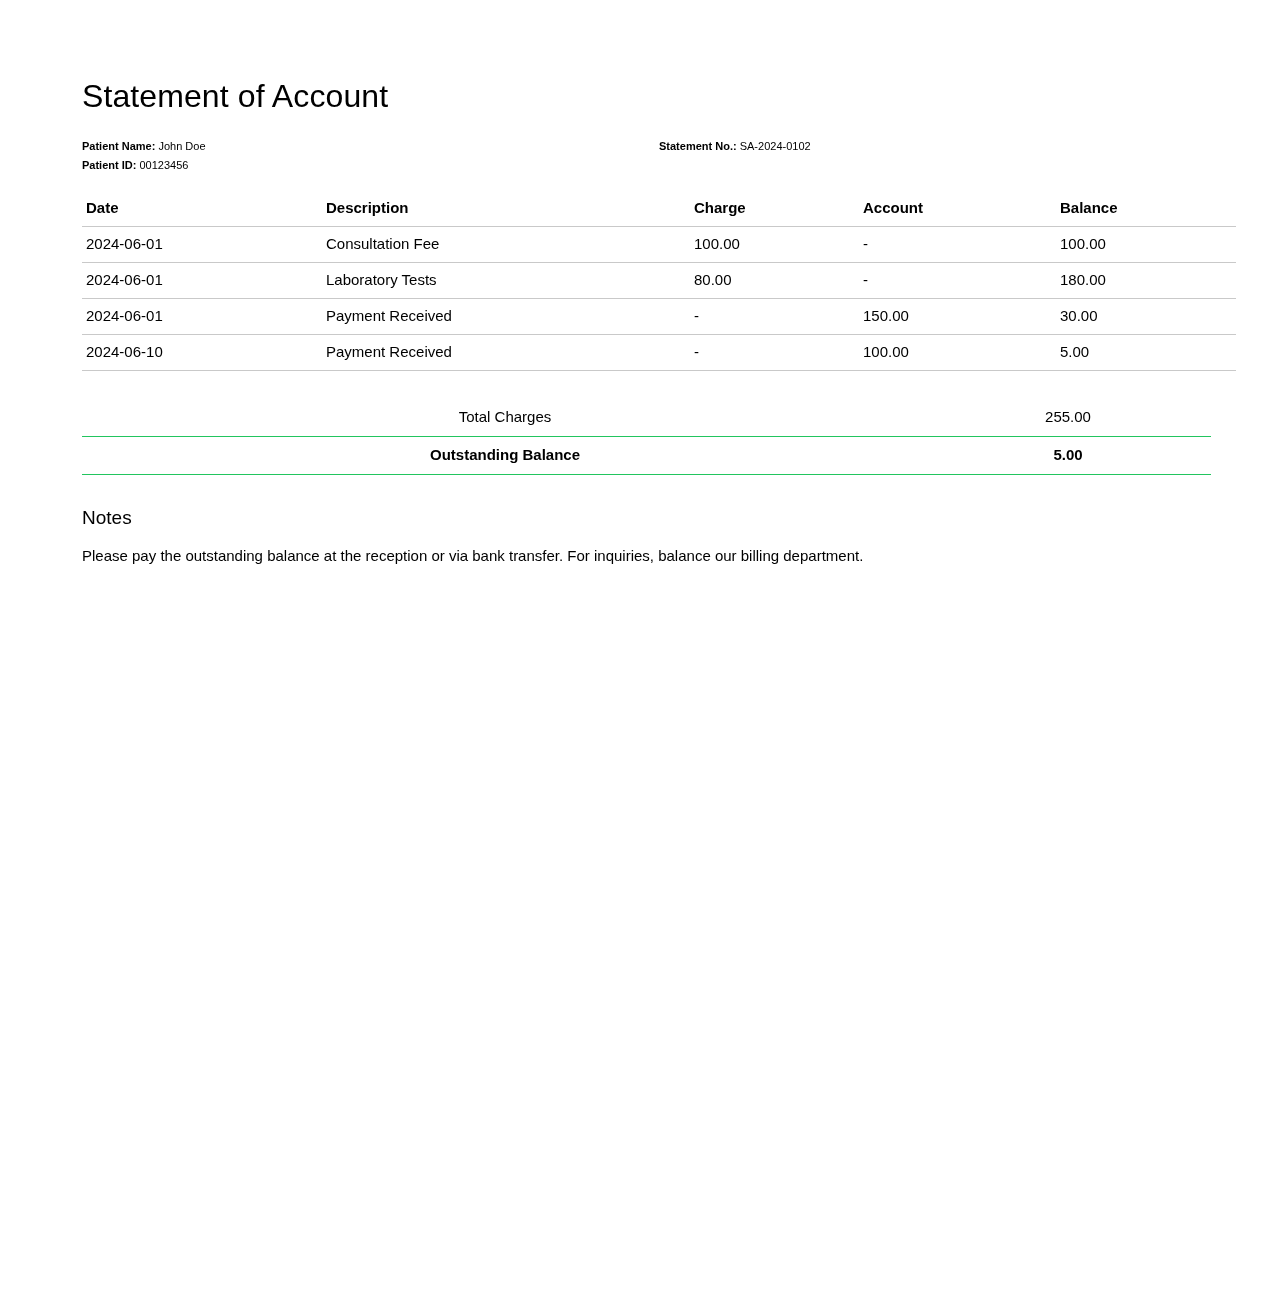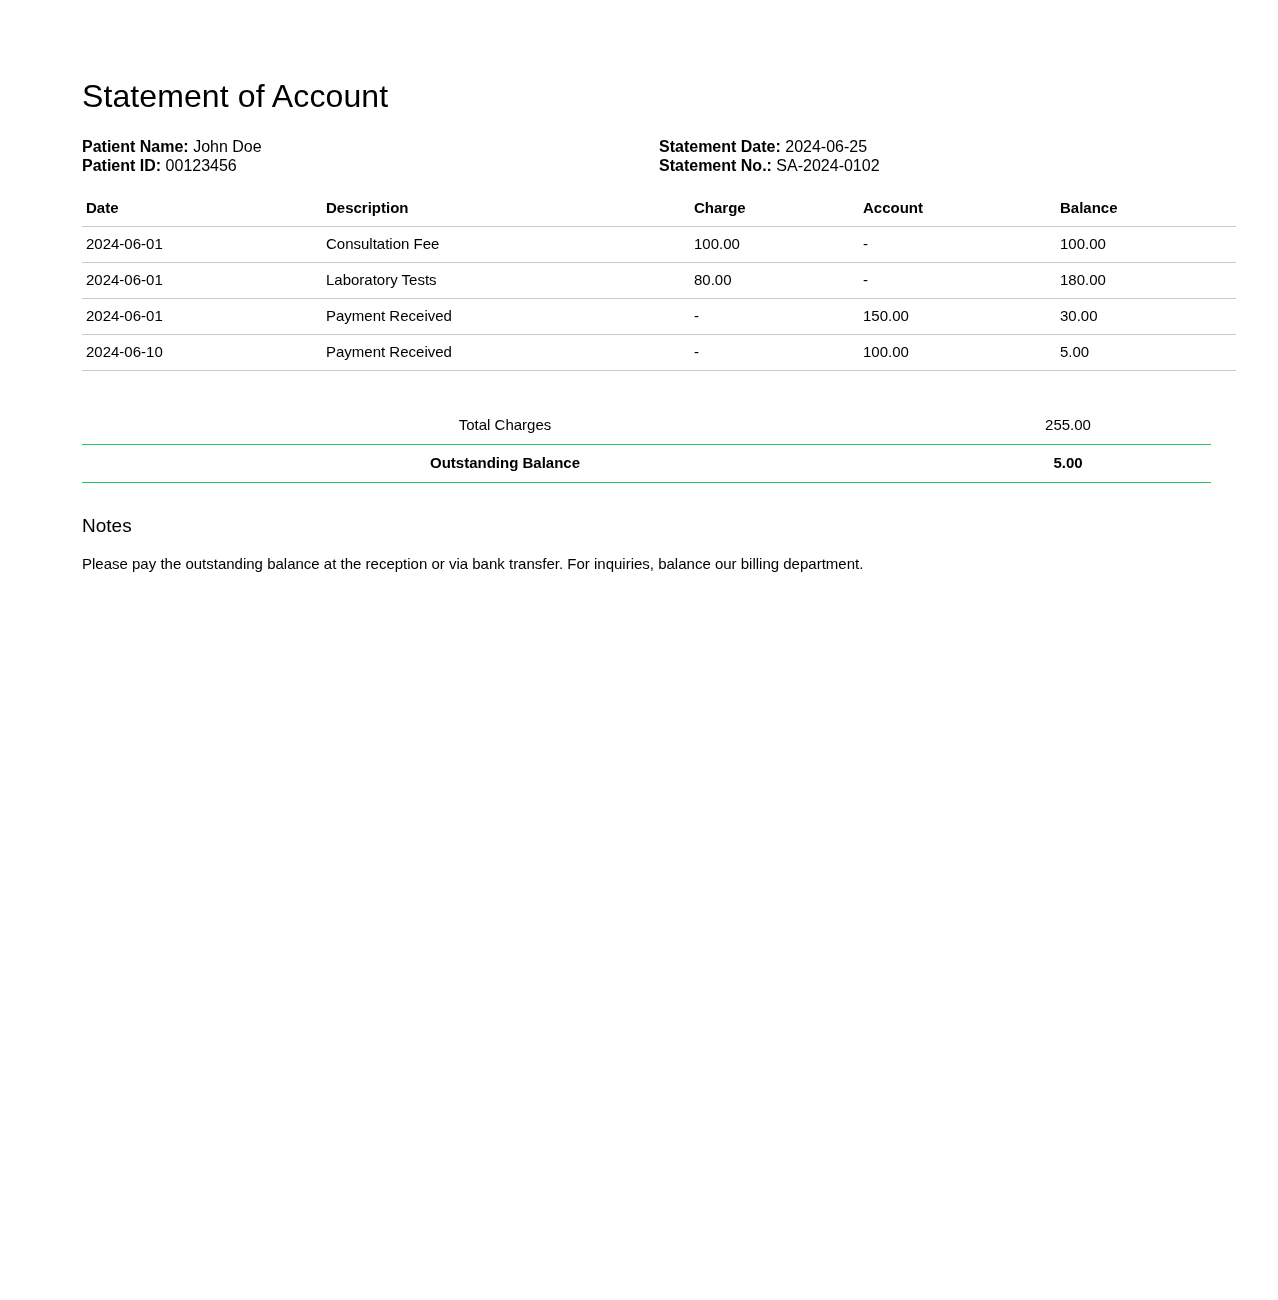--- a/index.html
+++ b/index.html
@@ -27,21 +27,21 @@
     margin: 0 0 22px 0;
     letter-spacing: 0.1px;
   }
 
   
   .meta-row {
     display: flex;
     margin: 0 0 22px 0;
   }
   .meta-col {
-    font-size: 16px;
+    font-size: 11px;
     line-height: 19px;
   }
   .meta-col.left  { width: 577px; flex: 0 0 577px; }
   .meta-col.right { flex: 1 1 auto; }
   .meta-line {
     white-space: nowrap;
   }
   .meta-label {
     font-weight: bold;
   }
@@ -83,21 +83,21 @@
     font-weight: bold;
     padding-top: 2px;
     padding-bottom: 9px;
   }
   .col-date { width: 232px; }
   .col-desc { width: 360px; }
   .col-charge { width: 161px; }
   .col-payment { width: 189px; }
   .col-balance { width: 172px; }
 
-  .details-wrap { margin-bottom: 36px; }
+  .details-wrap { margin-bottom: 28px; }
 
   
   .summary-wrap { margin-bottom: 32px; }
   table.summary td {
     text-align: center;
     padding: 9px 4px 10px 4px;
     border-bottom: 1px solid #22c55e;
     line-height: 18px;
     vertical-align: middle;
   }
@@ -127,24 +127,20 @@
         <span class="meta-label">Patient Name:</span>
         <span class="meta-value">John Doe</span>
       </div>
       <div class="meta-line">
         <span class="meta-label">Patient ID:</span>
         <span class="meta-value">00123456</span>
       </div>
     </div>
     <div class="meta-col right">
       <div class="meta-line">
-        <span class="meta-label">Statement Date:</span>
-        <span class="meta-value">2024-06-25</span>
-      </div>
-      <div class="meta-line">
         <span class="meta-label">Statement No.:</span>
         <span class="meta-value">SA-2024-0102</span>
       </div>
     </div>
   </div>
 
 
   <div class="details-wrap">
     <table class="details">
       <thead>

